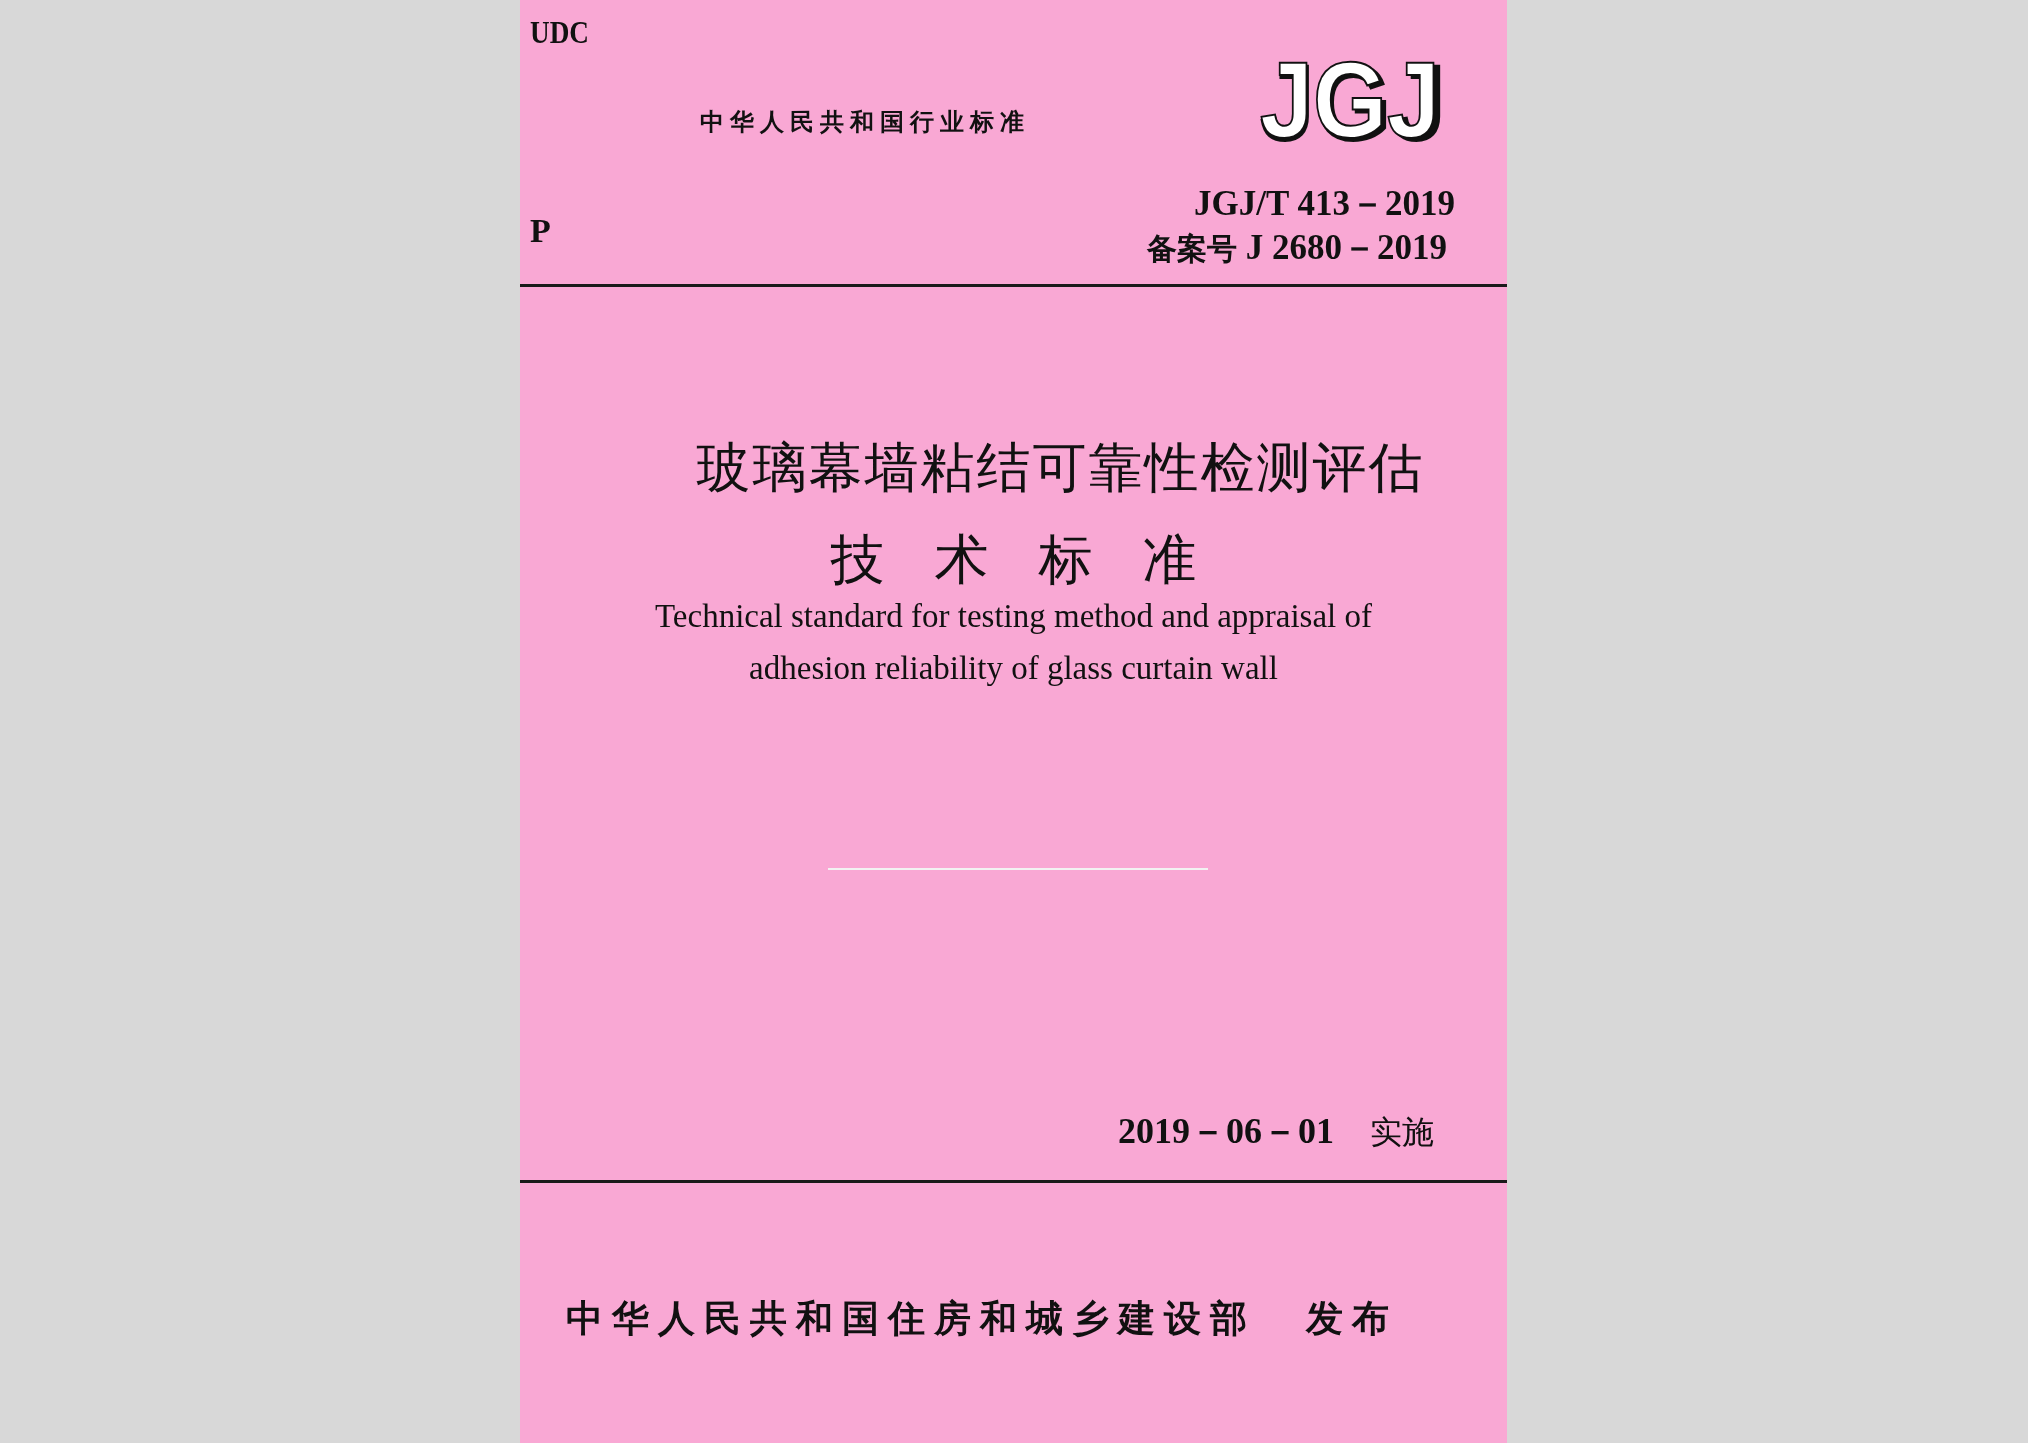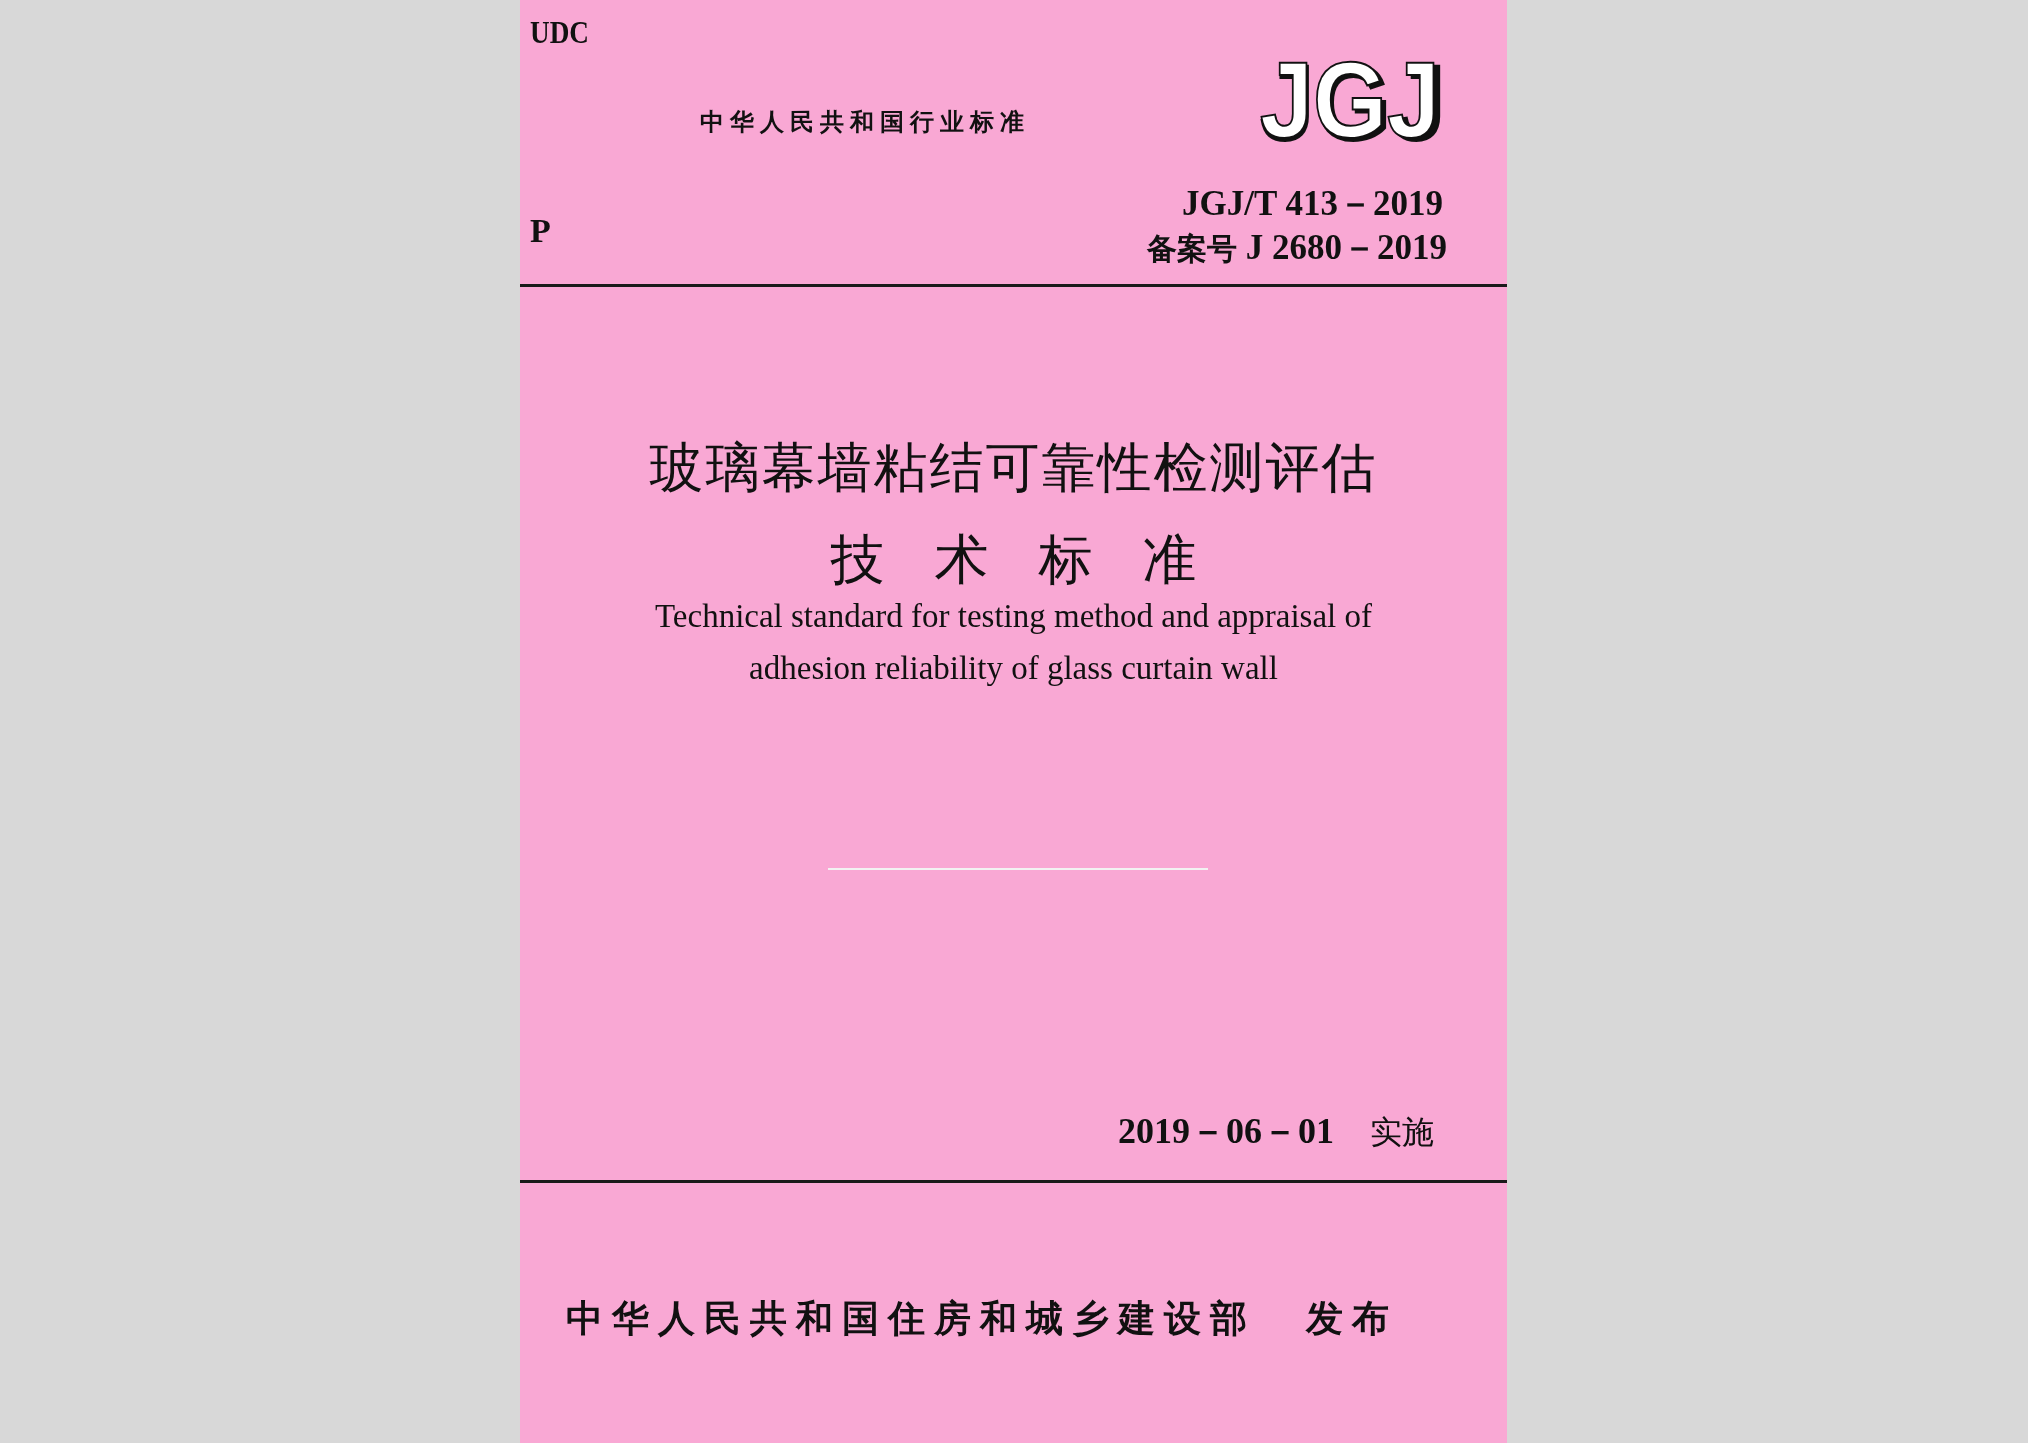--- a/index.html
+++ b/index.html
@@ -4,25 +4,25 @@
 <style>
   html, body { margin:0; padding:0; }
   body { width:2028px; height:1443px; background:#d8d8d8; position:relative; overflow:hidden; font-family:"DejaVu Serif", serif; }
   .page { position:absolute; left:520px; top:0; width:987px; height:1443px; background:#f9a8d4; }
   .abs { position:absolute; white-space:nowrap; color:#111; }
   .udc { left:10px; top:14px; font-family:"Liberation Serif", serif; font-weight:bold; font-size:32px; transform:scaleX(0.85); transform-origin:left; }
   .cls { left:10px; top:212px; font-family:"Liberation Serif", serif; font-weight:bold; font-size:34px; }
   .industry { left:180px; top:106px; font-family:"DejaVu Sans", sans-serif; font-size:24px; letter-spacing:6px; font-weight:bold; }
   .logo { left:738px; top:52px; width:190px; height:96px; }
   .logo svg { display:block; }
-  .code1 { right:64px; top:180px; font-family:"Liberation Serif", serif; font-weight:bold; font-size:35px; }
+  .code1 { right:52px; top:180px; font-family:"Liberation Serif", serif; font-weight:bold; font-size:35px; }
   .code2 { right:60px; top:224px; font-family:"Liberation Serif", serif; font-weight:bold; font-size:35px; }
   .code2 .cn { font-family:"DejaVu Sans", sans-serif; font-size:30px; font-weight:bold; }
   .rule { position:absolute; left:0; width:987px; height:3px; background:#1a1a1a; }
-  .title1 { left:0; width:987px; text-align:center; top:432px; font-family:"DejaVu Serif", serif; font-size:54px; letter-spacing:2px; }
+  .title1 { left:0; width:987px; text-align:center; top:432px; font-family:"DejaVu Serif", serif; font-size:54px; letter-spacing:2px;padding-left:47px; }
   .title2 { left:0; width:987px; text-align:center; top:524px; font-family:"DejaVu Serif", serif; font-size:54px; letter-spacing:50px; padding-left:50px; box-sizing:border-box; }
   .en1 { left:0; width:987px; text-align:center; top:598px; font-family:"Liberation Serif", serif; font-size:33px; }
   .en2 { left:0; width:987px; text-align:center; top:650px; font-family:"Liberation Serif", serif; font-size:33px; }
   .faint { position:absolute; left:308px; top:868px; width:380px; height:2px; background:#f2f2f2; }
   .date1 { left:12px; top:1107px; font-family:"Liberation Serif", serif; font-weight:bold; font-size:36px; }
   .date2 { left:598px; top:1107px; font-family:"Liberation Serif", serif; font-weight:bold; font-size:36px; }
   .date-label { font-family:"DejaVu Sans", sans-serif; font-weight:normal; font-size:32px; margin-left:36px; }
   .publisher { left:46px; top:1294px; font-family:Liberation Sans, sans-serif; font-size:37px; letter-spacing:9px; font-weight:bold; }
   .publisher .act { margin-left:50px; }
 </style>

